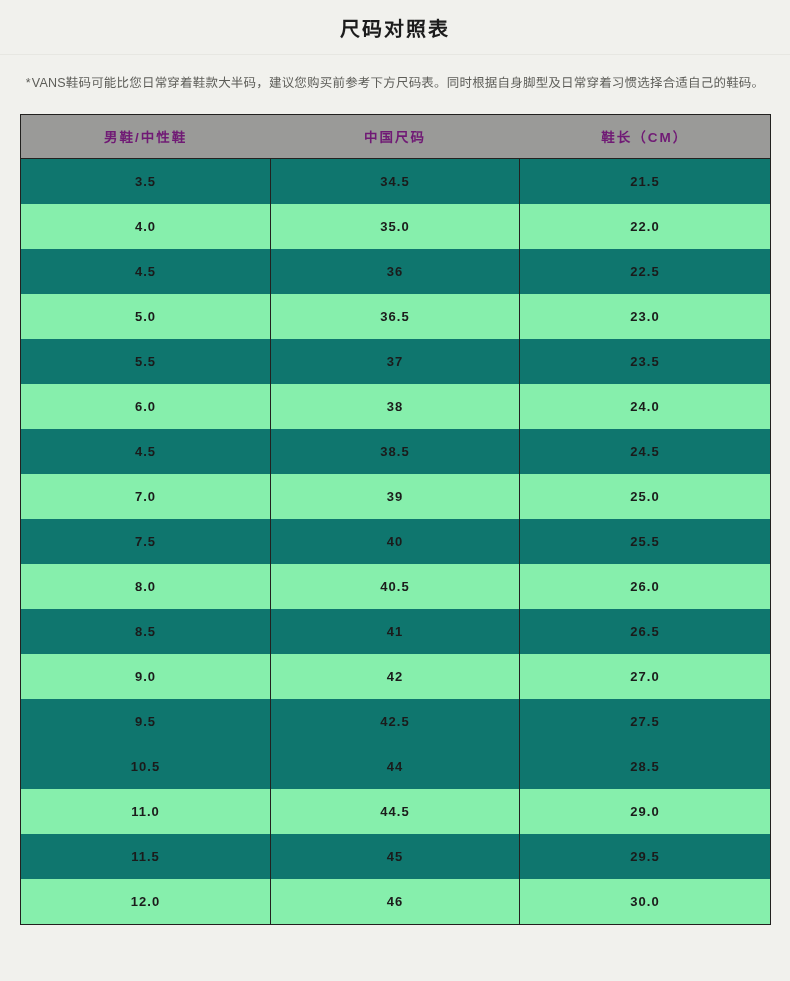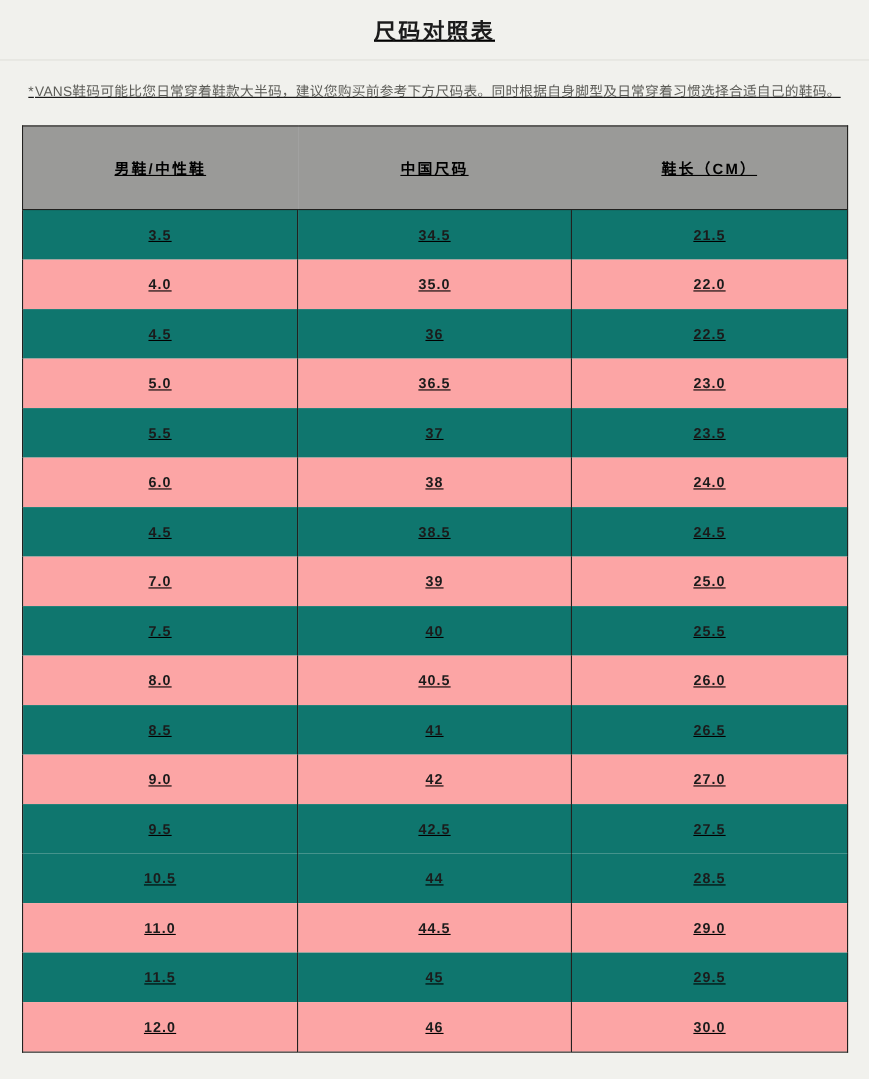--- a/index.html
+++ b/index.html
@@ -14,21 +14,20 @@
     background: #f1f1ed;
     font-family: "Liberation Sans", "DejaVu Sans", sans-serif;
     -webkit-font-smoothing: antialiased;
   }
   .page {
     position: relative;
     width: 790px;
     height: 981px;
     background: #f1f1ed;
     box-sizing: border-box;
-    text-decoration: underline;
   }
 
   
   .title-area {
     height: 54px;
     display: flex;
     align-items: center;
     justify-content: center;
   }
   .page-title {
@@ -78,26 +77,26 @@
     border-collapse: collapse;
     table-layout: fixed;
     border: 1px solid #22211f;
   }
   table.size-table col.col-a { width: 250px; }
   table.size-table col.col-b { width: 249px; }
   table.size-table col.col-c { width: 251px; }
 
   table.size-table thead th {
     background: #9a9a98;
-    color: #000000;
+    color: #701a75;
     font-size: 13.5px;
     font-weight: 700;
     letter-spacing: 2px;
     height: 43px;
-    padding: 16px;
+    padding: 0;
     text-align: center;
     vertical-align: middle;
     border: none;
     border-bottom: 1px solid #22211f;
   }
 
   table.size-table tbody td {
     height: 45px;
     padding: 0;
     text-align: center;
@@ -108,21 +107,21 @@
     letter-spacing: 1px;
     border-left: 1px solid #22211f;
     border-right: none;
     border-top: none;
     border-bottom: none;
   }
   table.size-table tbody td:first-child {
     border-left: none;
   }
   table.size-table tbody tr.row-light td { background: #0f766e; }
-  table.size-table tbody tr.row-dark  td { background: #fca5a5; }
+  table.size-table tbody tr.row-dark  td { background: #86efac; }
 </style>
 </head>
 <body>
 
 <div class="page">
 
   <div class="title-area">
     <h1 class="page-title">尺码对照表</h1>
   </div>
   <div class="title-divider"></div>

